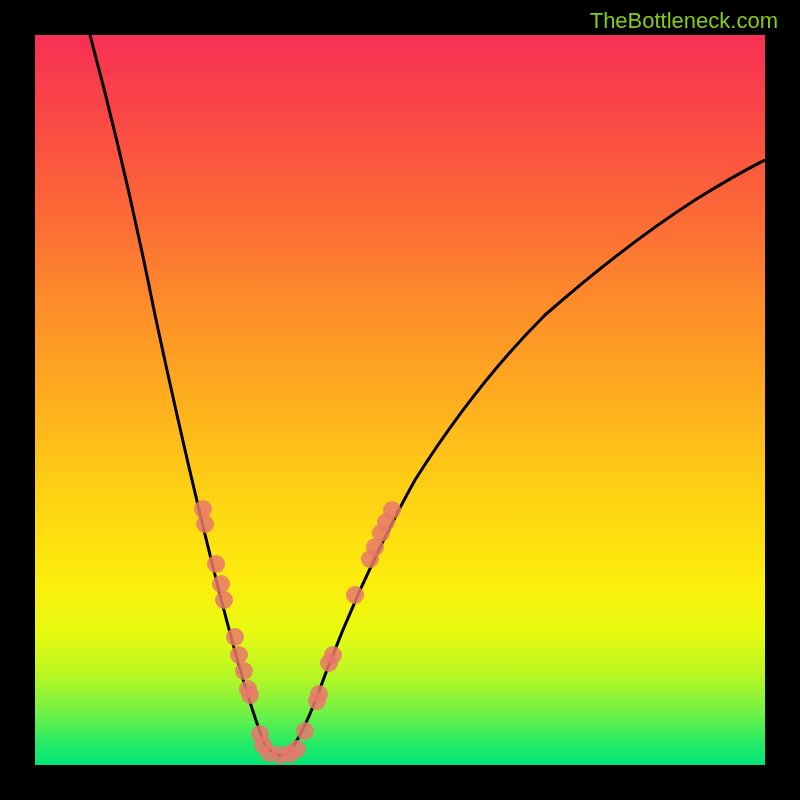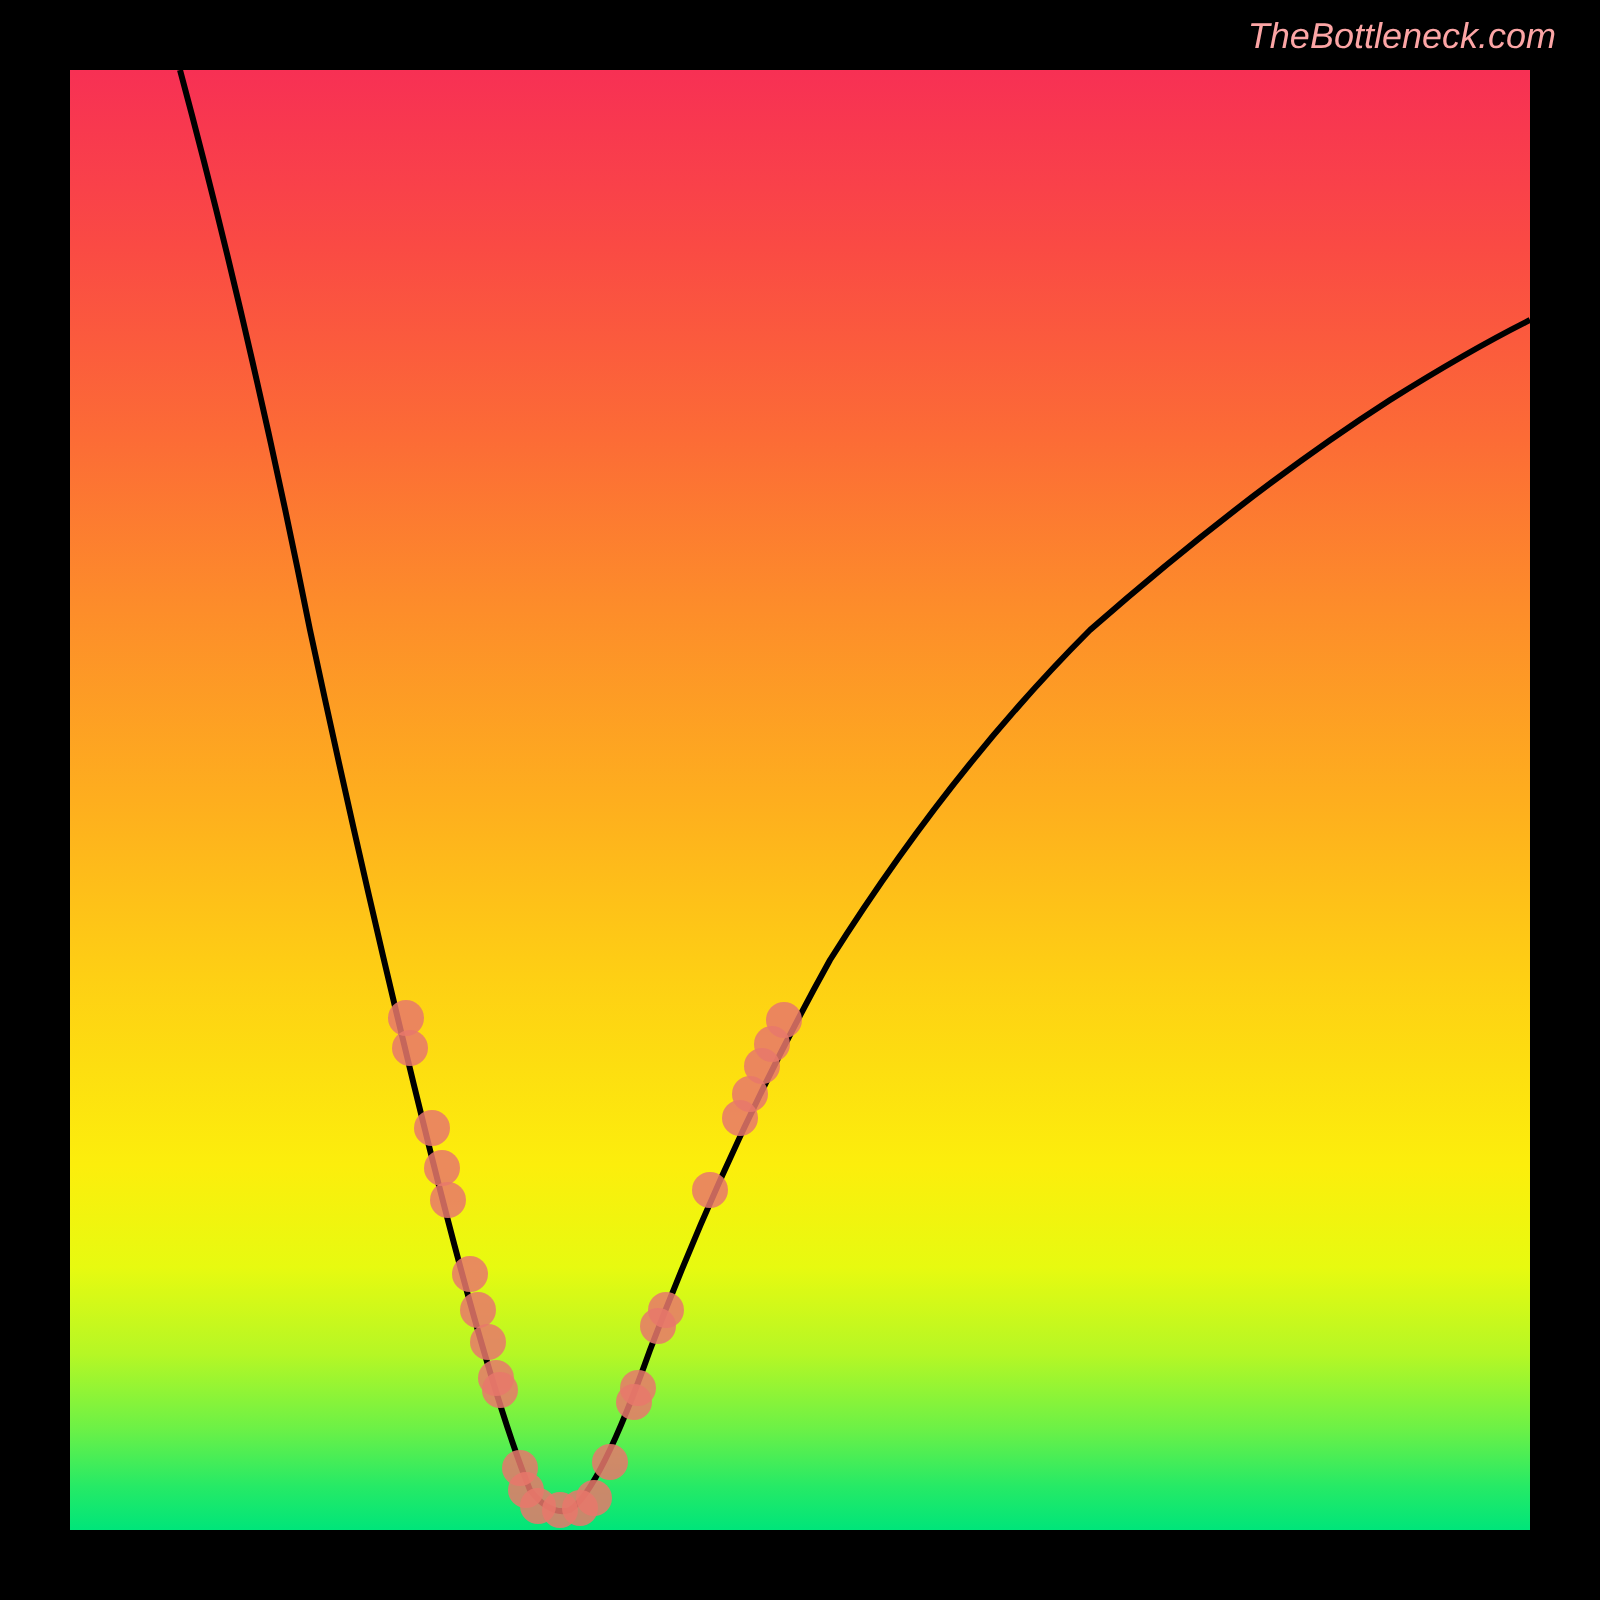--- a/index.html
+++ b/index.html
@@ -12,24 +12,23 @@
       height: 800px;
       background: #000;
       position: relative;
       overflow: hidden;
     }
     .watermark {
       position: absolute;
       top: 8px;
       right: 22px;
       font-family: Arial, sans-serif;
-      font-size: 18px;
-      color: #fca5a5;
+      font-size: 22px;
+      color: #84cc16;
       z-index: 10;
-      font-style: italic;
     }
     .chart-area {
       position: absolute;
       top: 35px;
       left: 35px;
       width: 730px;
       height: 730px;
       background: linear-gradient(to bottom,
         #f73054 0%,
         #fa4a44 12%,

